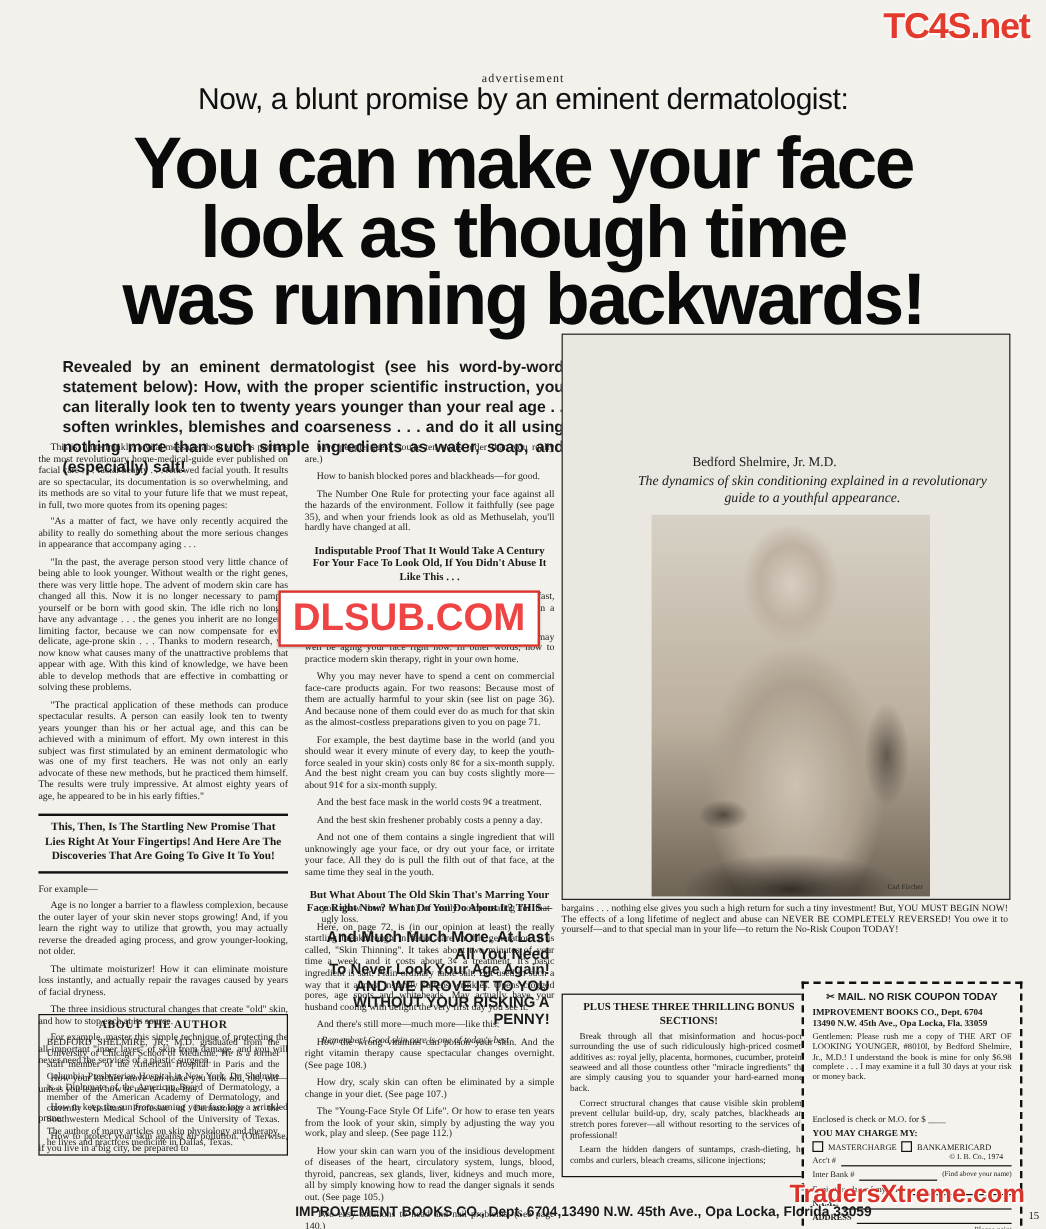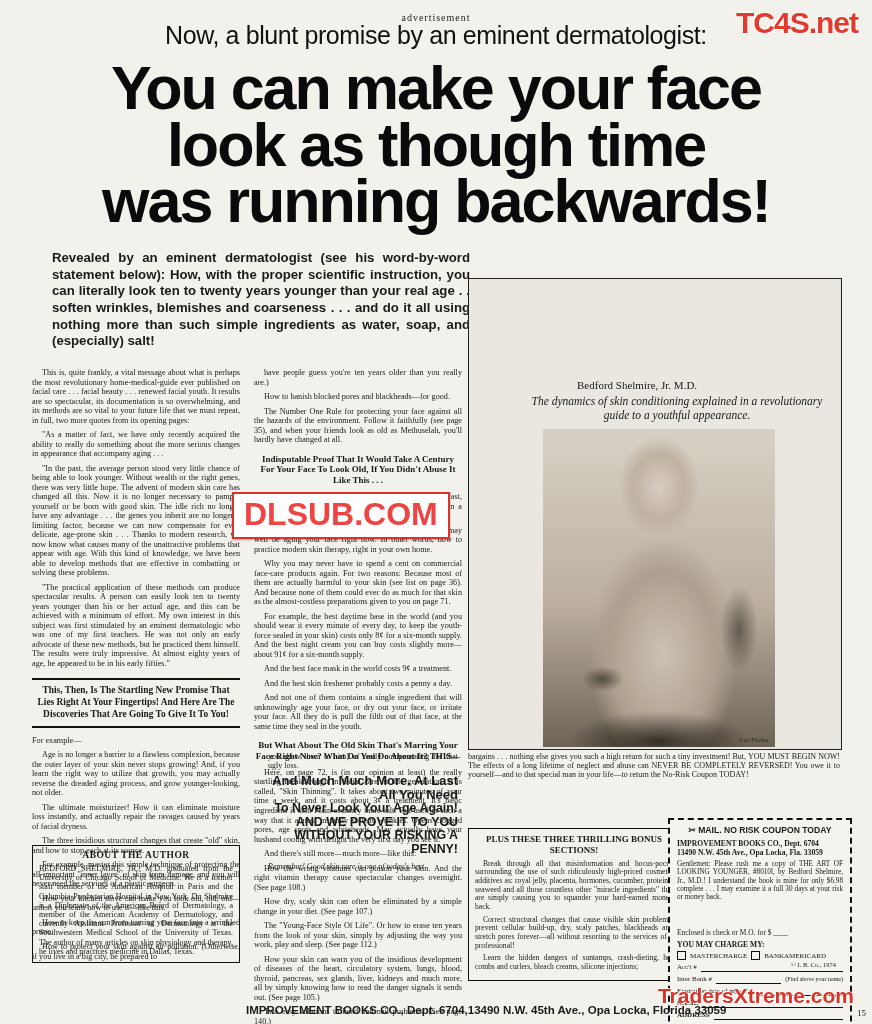--- a/index.html
+++ b/index.html
@@ -46,20 +46,21 @@
     text-shadow:1px 1px 0 #fff,-1px -1px 0 #fff;
   }
   
   .advert{
     text-align:center;
     font-family:"Liberation Serif", serif;
     font-size:10px;
     letter-spacing:1px;
     padding-top:12px;
     color:#222;
+    margin-top:48px;
   }
   .promise{
     text-align:center;
     font-family:"Liberation Sans", sans-serif;
     font-size:25px;
     font-weight:normal;
     margin-top:-2px;
     letter-spacing:-0.4px;
     color:#111;
   }

